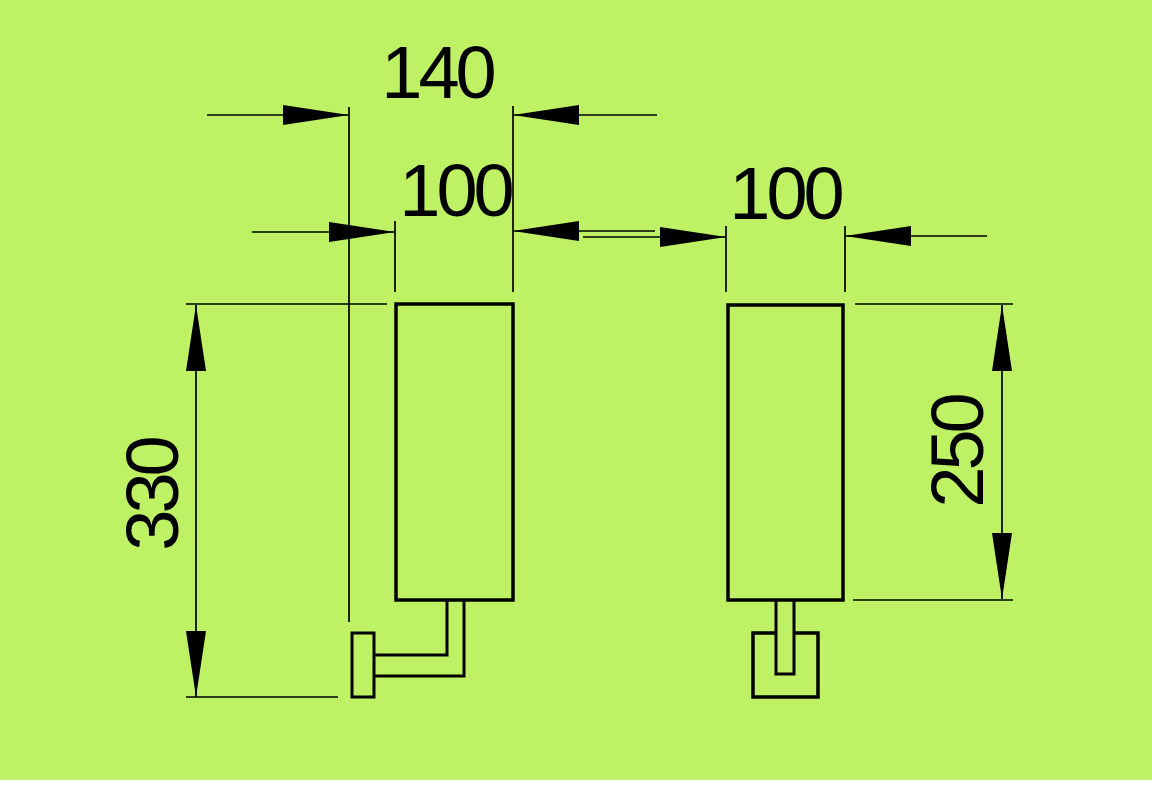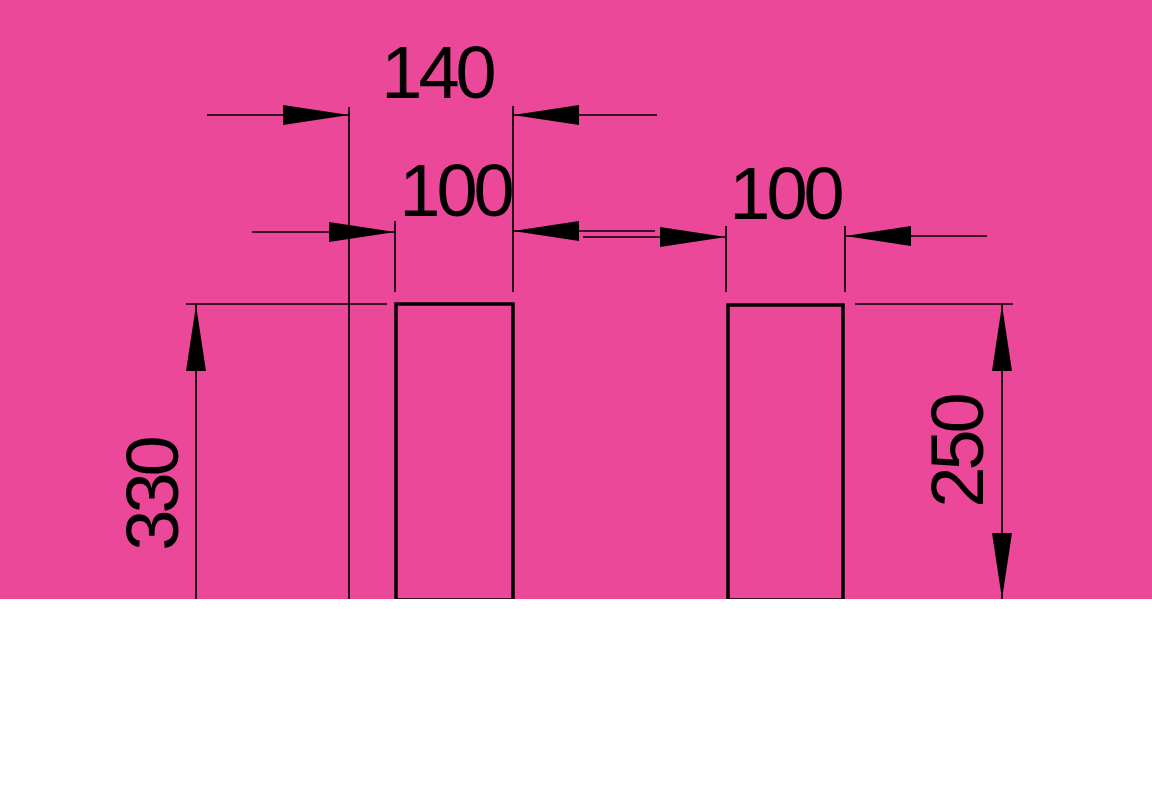--- a/index.html
+++ b/index.html
@@ -3,22 +3,22 @@
 <meta charset="utf-8">
 <style>
   html, body {
     margin: 0;
     padding: 0;
     background: #ffffff;
   }
   #canvas {
     position: relative;
     width: 1152px;
-    height: 599px;
-    background: #ec4899;
+    height: 780px;
+    background: #bef264;
     overflow: hidden;
   }
   svg { display: block; }
   .thick {
     fill: none;
     stroke: #000000;
     stroke-width: 3.5;
     stroke-linejoin: miter;
   }
   .mid {

